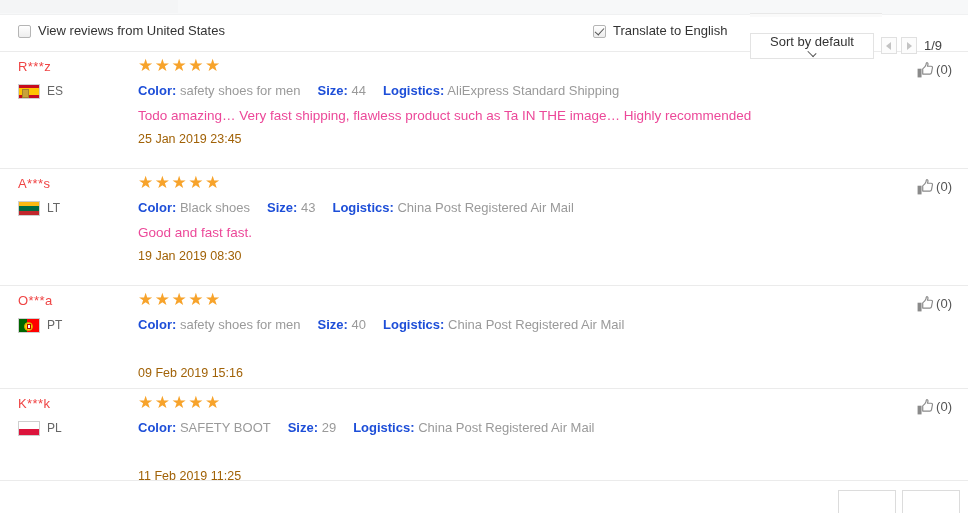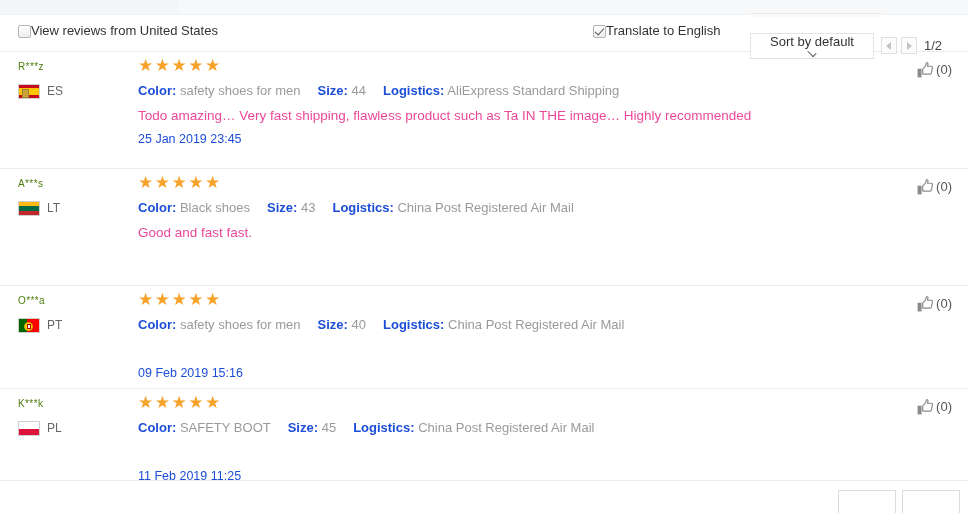--- a/index.html
+++ b/index.html
@@ -49,20 +49,21 @@
     top: 14px; left: 0;
     width: 968px;
     height: 38px;
     border-bottom: 1px solid #ebebeb;
     box-sizing: border-box;
   }
   .chk-wrap {
     position: absolute;
     display: flex;
     align-items: flex-end;
+    gap: 7px;
     white-space: nowrap;
   }
   .chk-us   { left: 18px; top: 10px; }
   .chk-tr   { left: 593px; top: 10px; }
 
   .cbox {
     width: 13px;
     height: 13px;
     box-sizing: border-box;
     border: 1px solid #b5b5b5;
@@ -162,22 +163,22 @@
     border-bottom: 1px solid #ebebeb;
   }
 
   .reviewer {
     position: absolute;
     left: 18px;
     top: 7px;
     width: 110px;
   }
   .reviewer-name {
-    color: #4d7c0f;
-    font-size: 10px;
+    color: #ef4444;
+    font-size: 13px;
     letter-spacing: .4px;
     line-height: 16px;
     display: block;
   }
   .country {
     display: flex;
     align-items: center;
     gap: 7px;
     margin-top: 9px;
   }
@@ -265,21 +266,21 @@
     font-size: 13.5px;
     line-height: 18px;
     color: #ec4899;
     min-height: 18px;
   }
 
   .date {
     margin-top: 6px;
     font-size: 12.5px;
     line-height: 16px;
-    color: #1d4ed8;
+    color: #a16207;
   }
 
   .helpful {
     position: absolute;
     right: 16px;
     top: 8px;
     display: flex;
     align-items: flex-start;
     gap: 1px;
   }
@@ -332,21 +333,21 @@
     <span class="caret"></span>
   </div>
 
   <div class="pager">
     <div class="pg-btn pg-prev">
       <span class="tri"></span>
     </div>
     <div class="pg-btn pg-next">
       <span class="tri"></span>
     </div>
-    <span class="pg-count">1/2</span>
+    <span class="pg-count">1/9</span>
   </div>
 </div>
 
 <div class="review" style="top:52px;height:117px;">
   <div class="reviewer">
     <span class="reviewer-name">R***z</span>
     <div class="country">
       <span class="flag flag-es"></span>
       <span class="country-code">ES</span>
     </div>
@@ -375,20 +376,21 @@
       <span class="flag flag-lt"></span>
       <span class="country-code">LT</span>
     </div>
   </div>
   <div class="content">
     <div class="stars">★★★★★</div>
     <div class="meta">
       <span class="seg"><span class="lbl">Color:</span> <span>Black shoes</span></span><span class="seg"><span class="lbl">Size:</span> <span>43</span></span><span class="seg"><span class="lbl">Logistics:</span> <span>China Post Registered Air Mail</span></span>
     </div>
     <div class="body-text">Good and fast fast.</div>
+    <div class="date">19 Jan 2019 08:30</div>
   </div>
   <div class="helpful">
     <svg class="thumb-ico" viewBox="0 0 24 24">
       <path d="M2 11h5v11H2z" fill="#8a8a8a"></path>
       <path d="M8.5 11.2c1.5-1.1 3.6-3.3 4.1-5 .3-1 .2-2.1.6-2.5.6-.6 1.7-.1 1.9.8.2 1 -.2 2.3-.6 3.4h4.6c1.1 0 1.9.9 1.7 1.9l-1.3 6.4c-.2.9-1 1.6-2 1.6H8.5z" fill="none" stroke="#8a8a8a" stroke-width="1.5" stroke-linejoin="round"></path>
     </svg>
     <span class="helpful-count">(0)</span>
   </div>
 </div>
 
@@ -421,21 +423,21 @@
   <div class="reviewer">
     <span class="reviewer-name">K***k</span>
     <div class="country">
       <span class="flag flag-pl"></span>
       <span class="country-code">PL</span>
     </div>
   </div>
   <div class="content">
     <div class="stars">★★★★★</div>
     <div class="meta">
-      <span class="seg"><span class="lbl">Color:</span> <span>SAFETY BOOT</span></span><span class="seg"><span class="lbl">Size:</span> <span>45</span></span><span class="seg"><span class="lbl">Logistics:</span> <span>China Post Registered Air Mail</span></span>
+      <span class="seg"><span class="lbl">Color:</span> <span>SAFETY BOOT</span></span><span class="seg"><span class="lbl">Size:</span> <span>29</span></span><span class="seg"><span class="lbl">Logistics:</span> <span>China Post Registered Air Mail</span></span>
     </div>
     <div class="body-text"></div>
     <div class="date">11 Feb 2019 11:25</div>
   </div>
   <div class="helpful">
     <svg class="thumb-ico" viewBox="0 0 24 24">
       <path d="M2 11h5v11H2z" fill="#8a8a8a"></path>
       <path d="M8.5 11.2c1.5-1.1 3.6-3.3 4.1-5 .3-1 .2-2.1.6-2.5.6-.6 1.7-.1 1.9.8.2 1 -.2 2.3-.6 3.4h4.6c1.1 0 1.9.9 1.7 1.9l-1.3 6.4c-.2.9-1 1.6-2 1.6H8.5z" fill="none" stroke="#8a8a8a" stroke-width="1.5" stroke-linejoin="round"></path>
     </svg>
     <span class="helpful-count">(0)</span>

